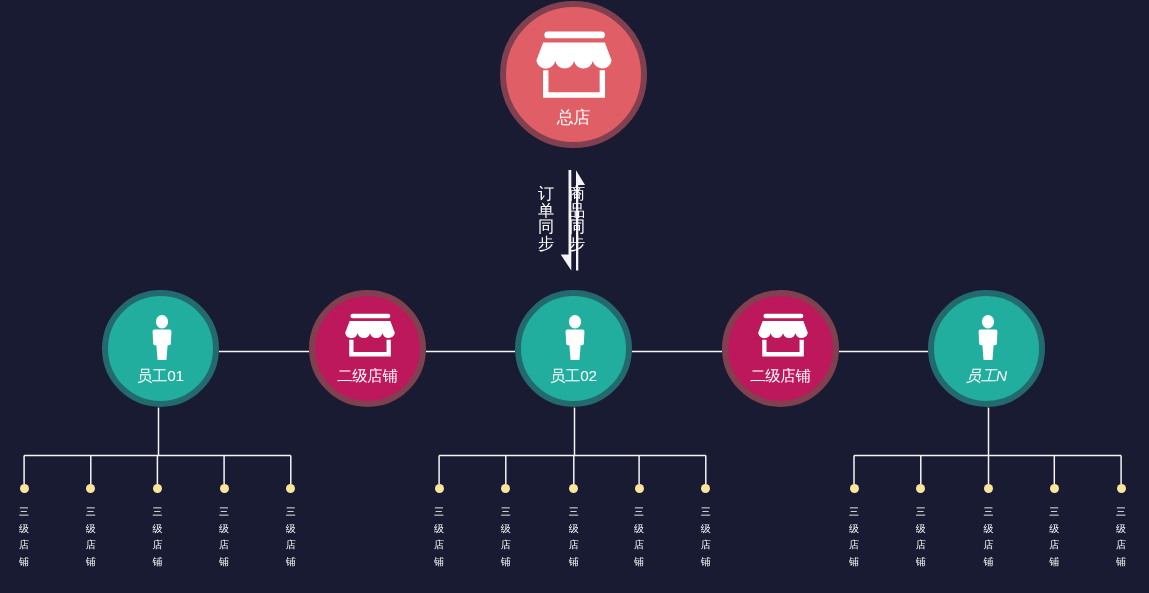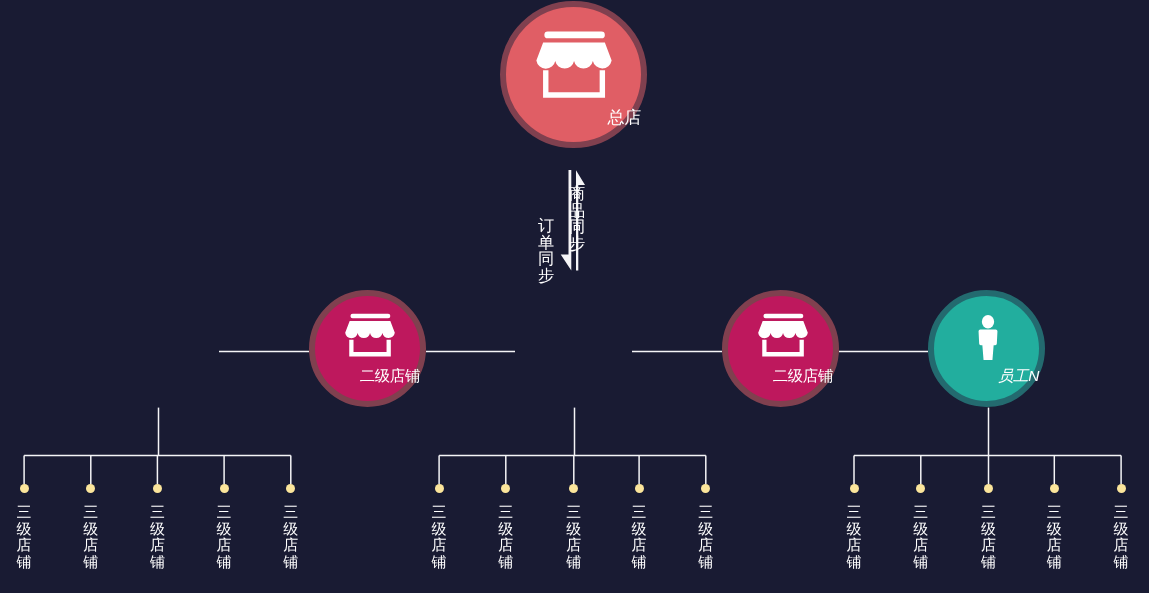--- a/index.html
+++ b/index.html
@@ -31,21 +31,21 @@
   .node-icon {
     position: absolute;
     left: 50%;
     transform: translateX(-50%);
   }
   .node-label {
     position: absolute;
     transform: translateZ(0);
     left: 0;
     width: 100%;
-    text-align: right;
+    text-align: center;
     color: #ffffff;
     white-space: nowrap;
     font-size: 15.4px;
     line-height: 15.4px;
     letter-spacing: -0.3px;
     text-indent: -0.3px;
   }
 
   .leaf { position: absolute; }
   .leaf-dot {
@@ -56,21 +56,21 @@
     background: #fbe59b;
     left: -4.5px;
     top: -4.5px;
   }
   .leaf-label {
     position: absolute;
     transform: translateZ(0);
     left: -8px;
     top: 16px;
     width: 16px;
-    font-size: 15px;
+    font-size: 10px;
     line-height: 16.7px;
     color: #ffffff;
     word-break: break-all;
     text-align: center;
   }
 
   .vlabel {
     position: absolute;
     transform: translateZ(0);
     width: 16.4px;
@@ -129,32 +129,50 @@
     <span class="node-icon" style="top:22.4px; margin-left:0.25px;">
       <svg width="79.3" height="71.3" viewBox="-2 -2 79.3 71.3" class="icon">
         <rect x="8" y="0.6" width="60.5" height="6.7" rx="3.35" fill="#ffffff"></rect>
         <path d="M6.8 11.5 H68.5 L75.3 29.6 A9.6 9.6 0 0 1 56.5 29.9 A9.6 9.6 0 0 1 37.7 29.9 A9.6 9.6 0 0 1 18.9 29.9 A9.6 9.6 0 0 1 0 29.6 Z" fill="#ffffff"></path>
         <path d="M9.4 39.3 V64 H66 V39.3" fill="none" stroke="#ffffff" stroke-width="5.4"></path>
       </svg>
     </span>
     <span class="node-label" style="top:102.4px; font-size:17px; line-height:17px;">总店</span>
   </div>
 
+  <div class="node node-lvl2 node-teal" style="left:102px;">
+    <span class="node-icon" style="top:17.8px; margin-left:1.6px;">
+      <svg width="20.9" height="47" viewBox="-1 -1 20.9 47" class="icon">
+        <ellipse cx="9.45" cy="6.75" rx="6.15" ry="6.75" fill="#ffffff"></ellipse>
+        <path d="M0 16.2 Q0 14.4 1.8 14.4 H17.1 Q18.9 14.4 18.9 16.2 L18.3 28.5 Q18.25 30.2 16.7 30.2 H15.1 L13.9 45 H5 L3.8 30.2 H2.2 Q0.65 30.2 0.6 28.5 Z" fill="#ffffff"></path>
+      </svg>
+    </span>
+    <span class="node-label" style="top:71.5px;">员工01</span>
+  </div>
 
   <div class="node node-lvl2 node-red" style="left:309px;">
     <span class="node-icon" style="top:16.0px; margin-left:2.0px;">
       <svg width="52.28" height="47.0" viewBox="-2 -2 79.3 71.3" class="icon">
         <rect x="8" y="0.6" width="60.5" height="6.7" rx="3.35" fill="#ffffff"></rect>
         <path d="M6.8 11.5 H68.5 L75.3 29.6 A9.6 9.6 0 0 1 56.5 29.9 A9.6 9.6 0 0 1 37.7 29.9 A9.6 9.6 0 0 1 18.9 29.9 A9.6 9.6 0 0 1 0 29.6 Z" fill="#ffffff"></path>
         <path d="M9.4 40 V62.1 H66 V40" fill="none" stroke="#ffffff" stroke-width="6.5"></path>
       </svg>
     </span>
     <span class="node-label" style="top:71.5px;">二级店铺</span>
   </div>
 
+  <div class="node node-lvl2 node-teal" style="left:515px;">
+    <span class="node-icon" style="top:17.8px; margin-left:1.6px;">
+      <svg width="20.9" height="47" viewBox="-1 -1 20.9 47" class="icon">
+        <ellipse cx="9.45" cy="6.75" rx="6.15" ry="6.75" fill="#ffffff"></ellipse>
+        <path d="M0 16.2 Q0 14.4 1.8 14.4 H17.1 Q18.9 14.4 18.9 16.2 L18.3 28.5 Q18.25 30.2 16.7 30.2 H15.1 L13.9 45 H5 L3.8 30.2 H2.2 Q0.65 30.2 0.6 28.5 Z" fill="#ffffff"></path>
+      </svg>
+    </span>
+    <span class="node-label" style="top:71.5px;">员工02</span>
+  </div>
 
   <div class="node node-lvl2 node-red" style="left:722px;">
     <span class="node-icon" style="top:16.0px; margin-left:2.0px;">
       <svg width="52.28" height="47.0" viewBox="-2 -2 79.3 71.3" class="icon">
         <rect x="8" y="0.6" width="60.5" height="6.7" rx="3.35" fill="#ffffff"></rect>
         <path d="M6.8 11.5 H68.5 L75.3 29.6 A9.6 9.6 0 0 1 56.5 29.9 A9.6 9.6 0 0 1 37.7 29.9 A9.6 9.6 0 0 1 18.9 29.9 A9.6 9.6 0 0 1 0 29.6 Z" fill="#ffffff"></path>
         <path d="M9.4 40 V62.1 H66 V40" fill="none" stroke="#ffffff" stroke-width="6.5"></path>
       </svg>
     </span>
     <span class="node-label" style="top:71.5px;">二级店铺</span>
@@ -163,21 +181,21 @@
   <div class="node node-lvl2 node-teal" style="left:928px;">
     <span class="node-icon" style="top:17.8px; margin-left:1.6px;">
       <svg width="20.9" height="47" viewBox="-1 -1 20.9 47" class="icon">
         <ellipse cx="9.45" cy="6.75" rx="6.15" ry="6.75" fill="#ffffff"></ellipse>
         <path d="M0 16.2 Q0 14.4 1.8 14.4 H17.1 Q18.9 14.4 18.9 16.2 L18.3 28.5 Q18.25 30.2 16.7 30.2 H15.1 L13.9 45 H5 L3.8 30.2 H2.2 Q0.65 30.2 0.6 28.5 Z" fill="#ffffff"></path>
       </svg>
     </span>
     <span class="node-label" style="top:71.5px;font-style:italic;">员工N</span>
   </div>
 
-  <span class="vlabel" style="left:538px; top:185px;margin-top:32px;">订单同步</span>
+  <span class="vlabel" style="left:538px; top:185px;">订单同步</span>
   <span class="vlabel" style="left:569px; top:185px;">商品同步</span>
 
   <div class="leaf" style="left:24.1px; top:488px;">
     <span class="leaf-dot"></span>
     <span class="leaf-label">三级店铺</span>
   </div>
   <div class="leaf" style="left:90.8px; top:488px;">
     <span class="leaf-dot"></span>
     <span class="leaf-label">三级店铺</span>
   </div>

